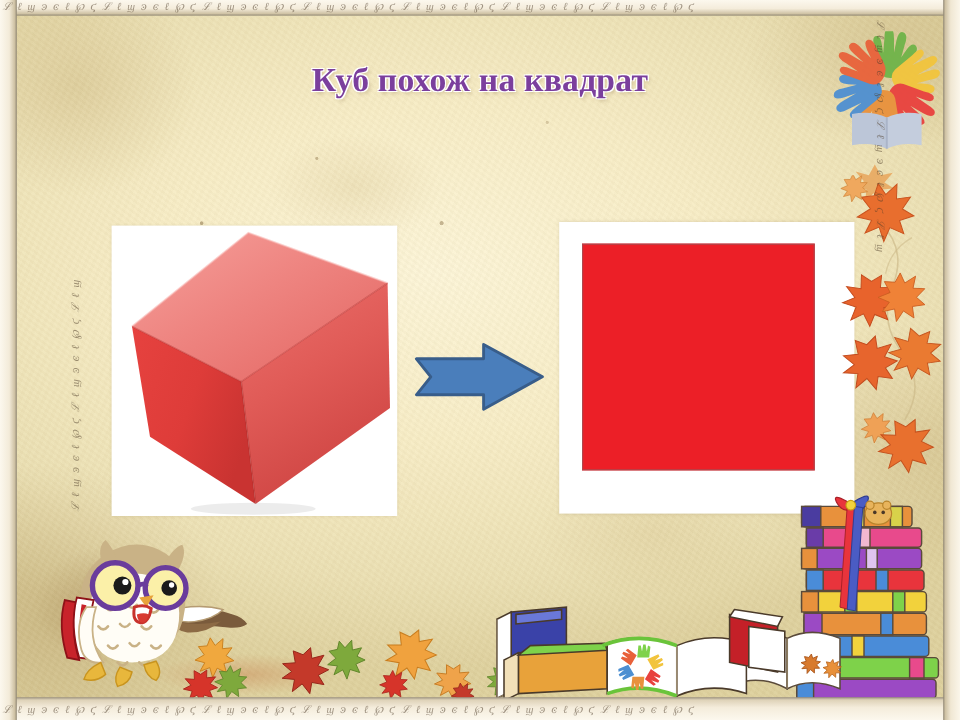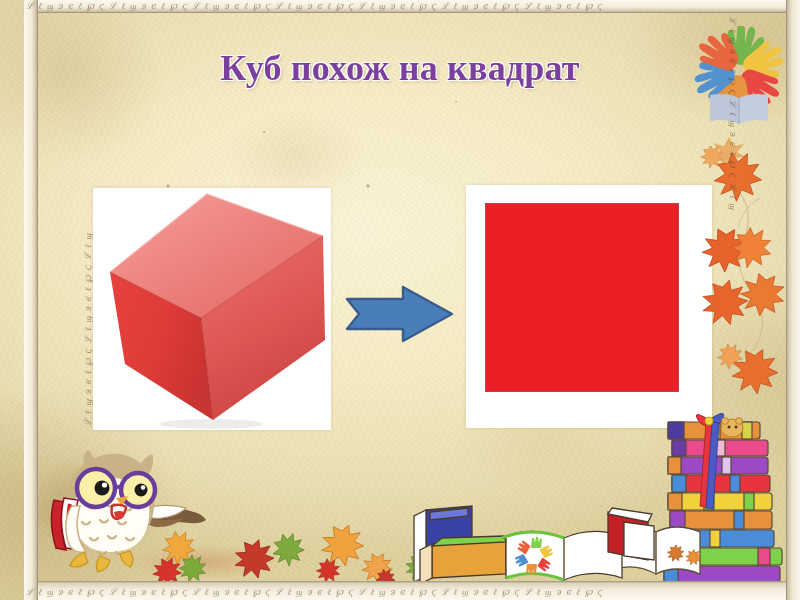--- a/index.html
+++ b/index.html
@@ -55,21 +55,20 @@
       radial-gradient(circle at 57% 17%, rgba(120,92,48,.25) 0 1px, transparent 1.6px),
       radial-gradient(circle at 72% 44%, rgba(120,92,48,.22) 0 1px, transparent 1.6px),
       radial-gradient(circle at 15% 62%, rgba(120,92,48,.22) 0 1px, transparent 1.6px);
   }
 
   
   .frame {
     position: absolute;
     inset: 0;
     pointer-events: none;
-    margin-left: 24px;
   }
   .frame-edge {
     position: absolute;
     background: linear-gradient(180deg, #fdf9ef 0%, #f2ead8 48%, #d9cdb2 100%);
   }
   .frame-edge.top    { left: 0; right: 0; top: 0;    height: 13px;
         background: linear-gradient(180deg,#fcf8ee 0%,#f4ecdb 55%,#cfc2a4 88%,#8d8472 100%); }
   .frame-edge.bottom { left: 0; right: 0; bottom: 0; height: 19px;
         background: linear-gradient(0deg,#fcf8ee 0%,#f4ecdb 55%,#ded2b8 88%,#9b9180 100%); }
   .frame-edge.left   { top: 0; bottom: 0; left: 0;   width: 14px;
@@ -97,21 +96,21 @@
 
   
   .title {
     position: absolute;
     left: 0;
     right: 0;
     top: 44px;
     text-align: center;
     font-family: "Liberation Serif", serif;
     font-weight: bold;
-    font-size: 36px;
+    font-size: 28px;
     line-height: 48px;
     color: #7b3f9d;
     text-shadow:
        1px  1px 0 #ffffff,
       -1px  1px 0 #ffffff,
        1px -1px 0 #ffffff,
       -1px -1px 0 #ffffff,
        2px  2px 3px rgba(120,90,50,.25);
     letter-spacing: .2px;
   }

